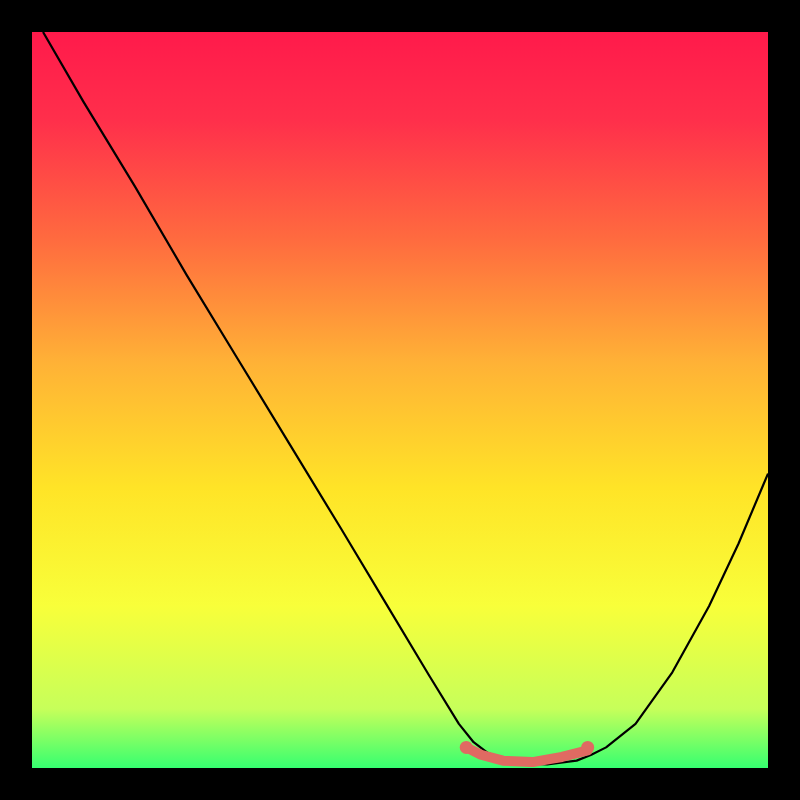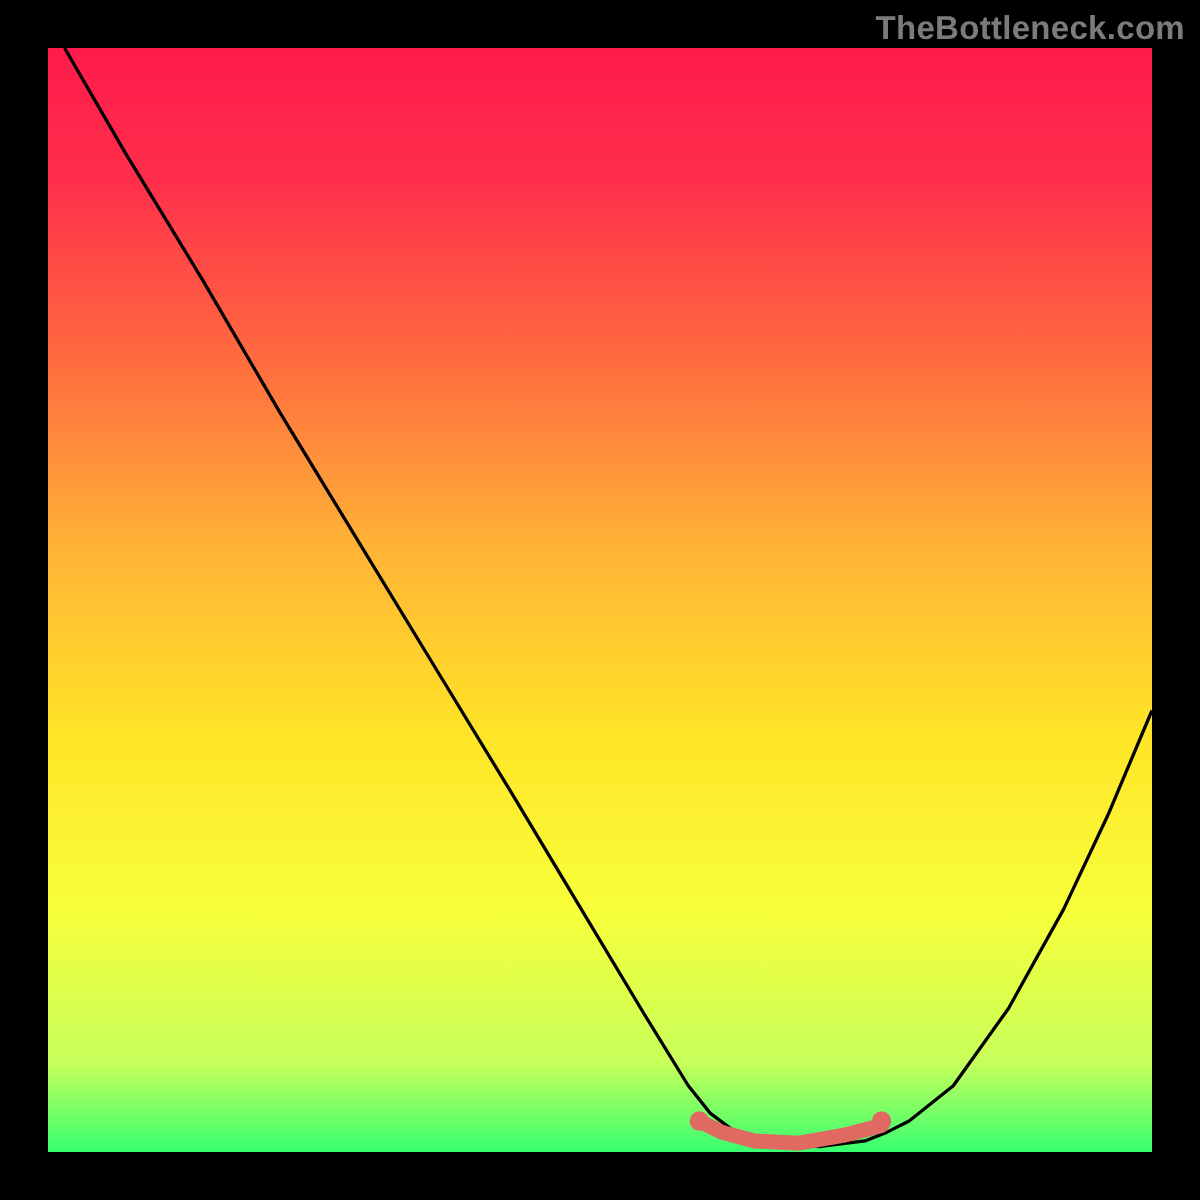--- a/index.html
+++ b/index.html
@@ -34,21 +34,20 @@
     letter-spacing: 0.2px;
   }
   svg {
     display: block;
   }
 </style>
 </head>
 <body>
 <div class="frame">
 
-  <div class="watermark">TheBottleneck.com</div>
 
   <div class="plot">
     <svg id="chartSvg" width="736" height="736" viewBox="0 0 736 736">
         <defs>
           <linearGradient id="bg-grad" x1="0" y1="0" x2="0" y2="1">
             <stop offset="0%" stop-color="#ff1a4b"></stop>
             <stop offset="12%" stop-color="#ff2f4b"></stop>
             <stop offset="28.000000000000004%" stop-color="#ff6a3f"></stop>
             <stop offset="45%" stop-color="#ffb236"></stop>
             <stop offset="62%" stop-color="#ffe427"></stop>

